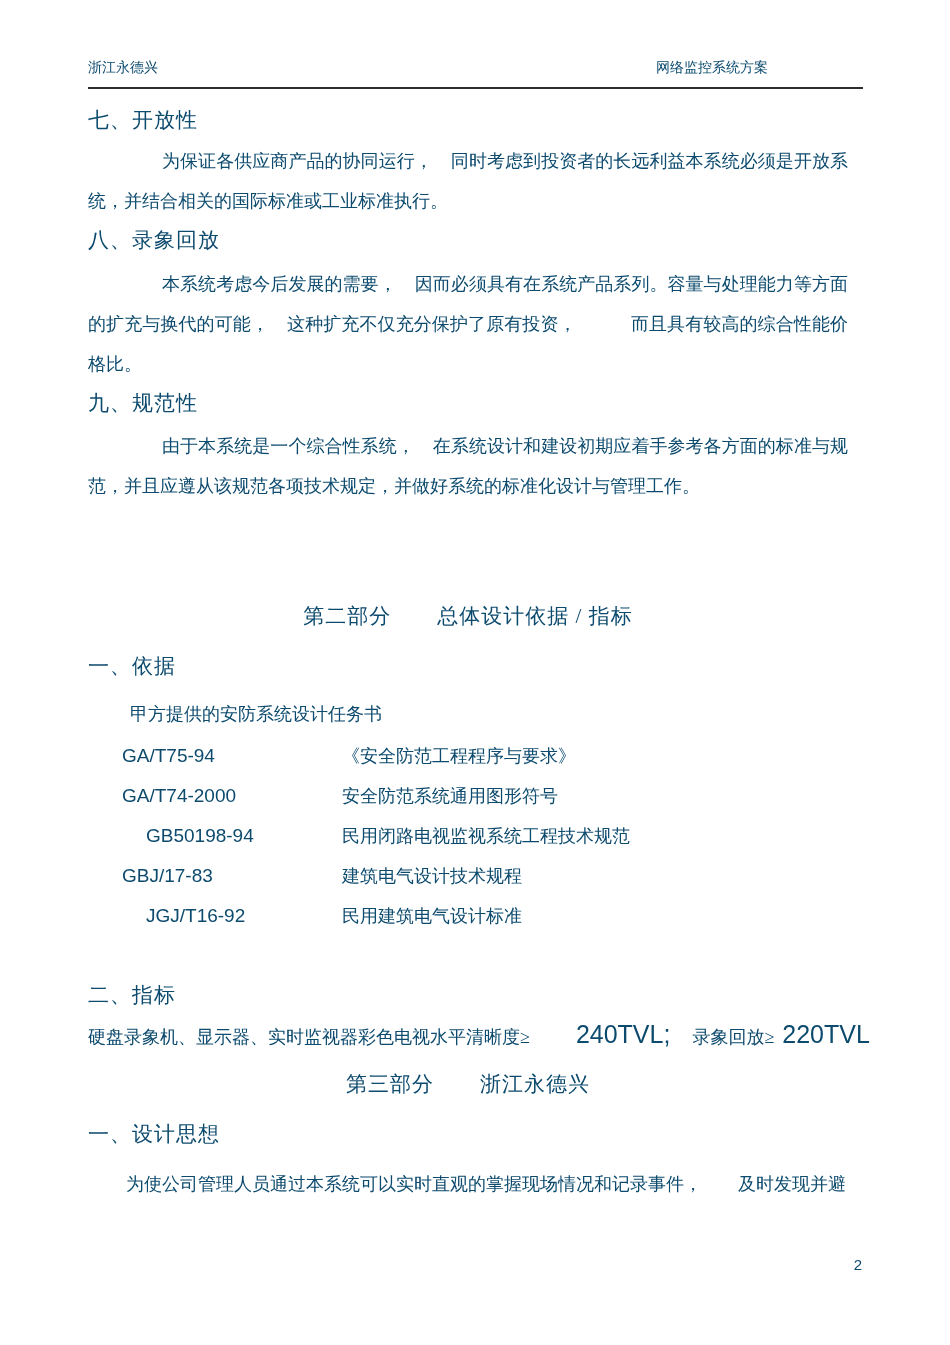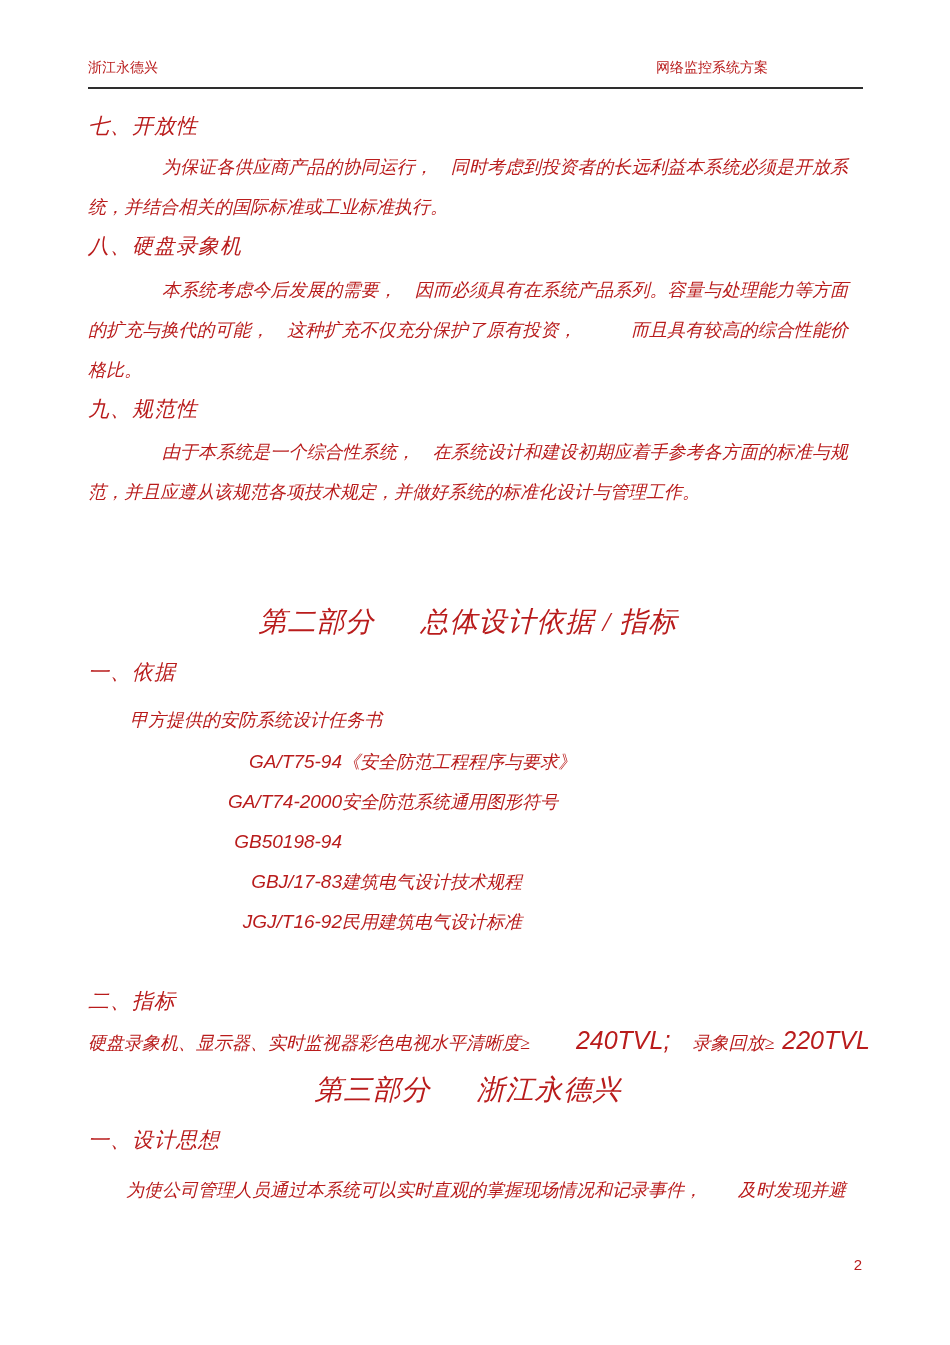--- a/index.html
+++ b/index.html
@@ -6,21 +6,21 @@
     margin: 0;
     padding: 0;
     background: #ffffff;
   }
   .page {
     position: relative;
     width: 950px;
     height: 1345px;
     margin: 0 auto;
     background: #ffffff;
-    color: #b91c1c;
+    color: #0c4a6e;
     font-family: "Liberation Serif", "DejaVu Serif", serif;
     overflow: hidden;
   }
   
   .header {
     position: absolute;
     top: 0;
     left: 88px;
     width: 775px;
     padding-top: 58px;
@@ -28,59 +28,57 @@
     border-bottom: 2px solid #2e2e2e;
     display: flex;
     justify-content: space-between;
     font-size: 14px;
     line-height: 20px;
   }
   .header .hdr-right { margin-right: 95px; }
   
   .doc-body {
     position: absolute;
-    top: 95px;
+    top: 89px;
     left: 88px;
     width: 760px;
-    font-style: italic;
   }
   .h2 {
     font-size: 21px;
     line-height: 27px;
     font-weight: 400;
     letter-spacing: 1px;
     margin: 0;
   }
   .para {
     font-size: 18px;
     line-height: 40px;
     text-align: justify;
     text-indent: 74px;
     margin: 0;
   }
   .para-last { text-indent: 38px; }
   .title {
-    font-size: 28px;
+    font-size: 21px;
     line-height: 32px;
     font-weight: 400;
     text-align: center;
     margin: 12px;
     letter-spacing: 1px;
   }
   .title .title-text { margin-left: 46px; }
   .intro {
     font-size: 18px;
     line-height: 40px;
     padding-left: 42px;
     margin: 0;
   }
   .std-row {
     display: flex;
     line-height: 40px;
-    text-align: right;
   }
   .std-row .code {
     box-sizing: border-box;
     width: 254px;
     padding-left: 34px;
     font-family: "Liberation Sans", "DejaVu Sans", sans-serif;
     font-size: 19px;
   }
   .std-row.indent .code { padding-left: 58px; }
   .std-row .name { font-size: 18px; }
@@ -130,21 +128,21 @@
   <div class="header">
     <span class="hdr-left">浙江永德兴</span>
     <span class="hdr-right">网络监控系统方案</span>
   </div>
 
   <div class="doc-body">
 
     <h2 class="h2" id="h-open">七、开放性</h2>
     <p class="para" id="p-open">为保证各供应商产品的协同运行，　同时考虑到投资者的长远利益本系统必须是开放系统，并结合相关的国际标准或工业标准执行。</p>
 
-    <h2 class="h2" id="h-expand">八、硬盘录象机</h2>
+    <h2 class="h2" id="h-expand">八、录象回放</h2>
     <p class="para" id="p-expand">本系统考虑今后发展的需要，　因而必须具有在系统产品系列。容量与处理能力等方面的扩充与换代的可能，　这种扩充不仅充分保护了原有投资，　　　而且具有较高的综合性能价格比。</p>
 
     <h2 class="h2" id="h-standard">九、规范性</h2>
     <p class="para" id="p-standard">由于本系统是一个综合性系统，　在系统设计和建设初期应着手参考各方面的标准与规范，并且应遵从该规范各项技术规定，并做好系统的标准化设计与管理工作。</p>
 
     <h1 class="title" id="title-2">
       <span class="title-label">第二部分</span><span class="title-text">总体设计依据 / 指标</span>
     </h1>
 
     <h2 class="h2" id="h-basis">一、依据</h2>
@@ -154,20 +152,21 @@
       <div class="std-row">
         <span class="code">GA/T75-94</span>
         <span class="name">《安全防范工程程序与要求》</span>
       </div>
       <div class="std-row">
         <span class="code">GA/T74-2000</span>
         <span class="name">安全防范系统通用图形符号</span>
       </div>
       <div class="std-row indent">
         <span class="code">GB50198-94</span>
+        <span class="name">民用闭路电视监视系统工程技术规范</span>
       </div>
       <div class="std-row">
         <span class="code">GBJ/17-83</span>
         <span class="name">建筑电气设计技术规程</span>
       </div>
       <div class="std-row indent">
         <span class="code">JGJ/T16-92</span>
         <span class="name">民用建筑电气设计标准</span>
       </div>
     </div>

